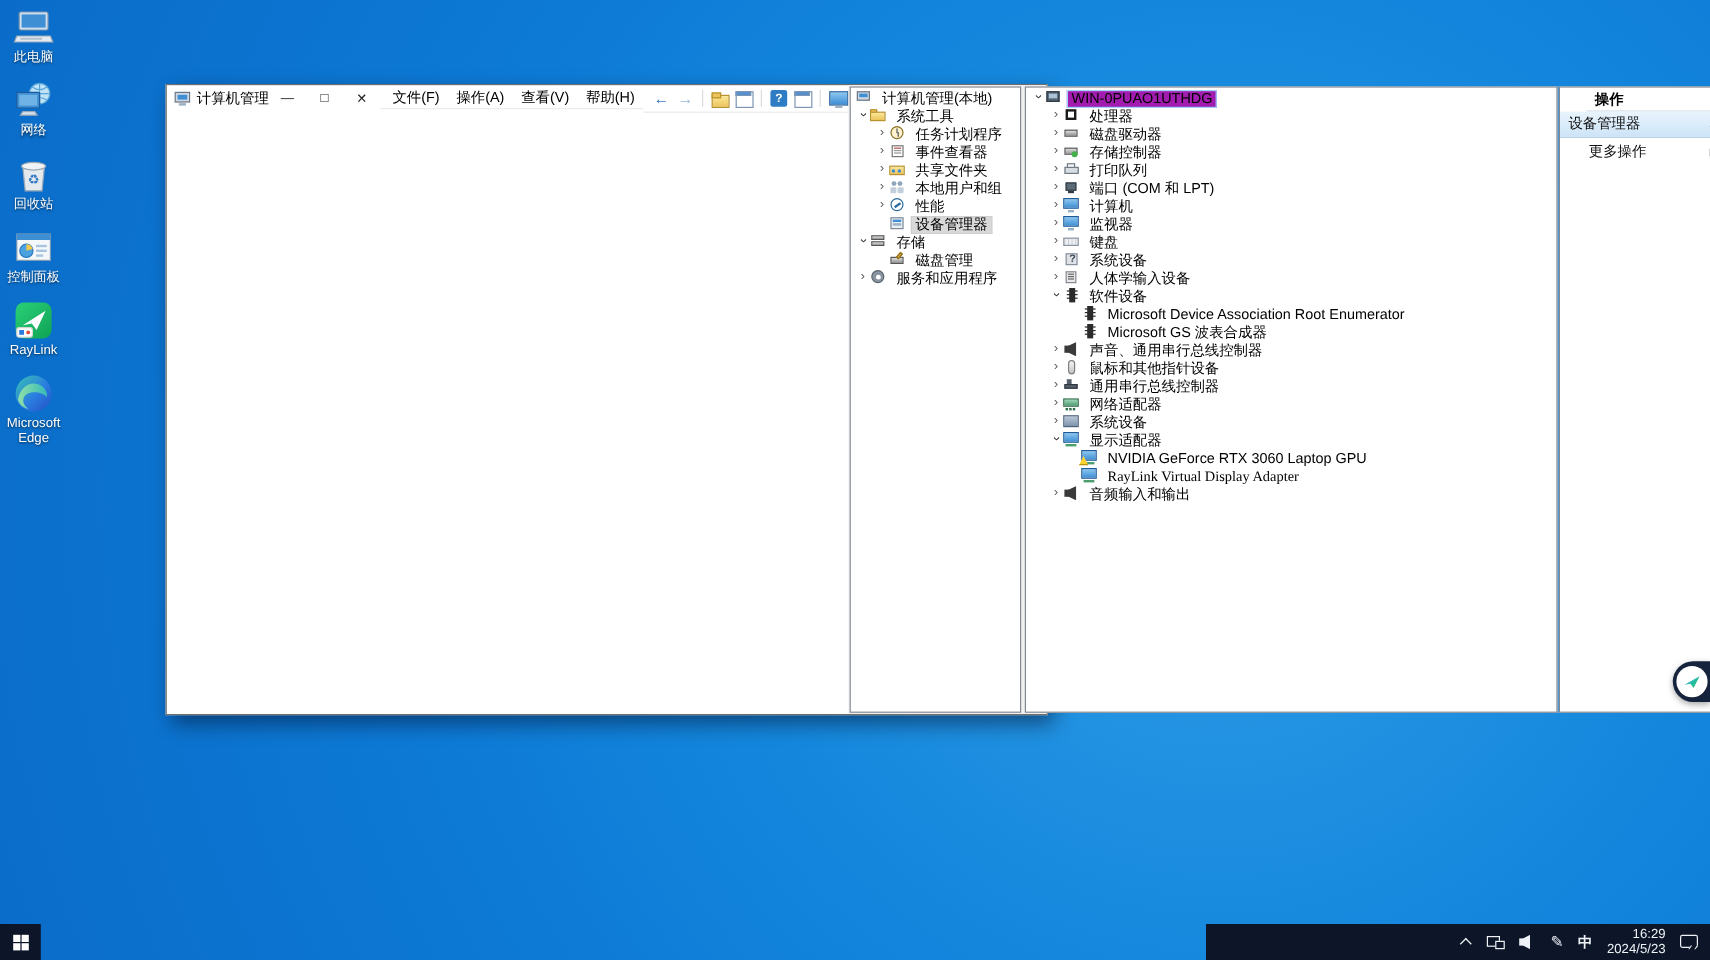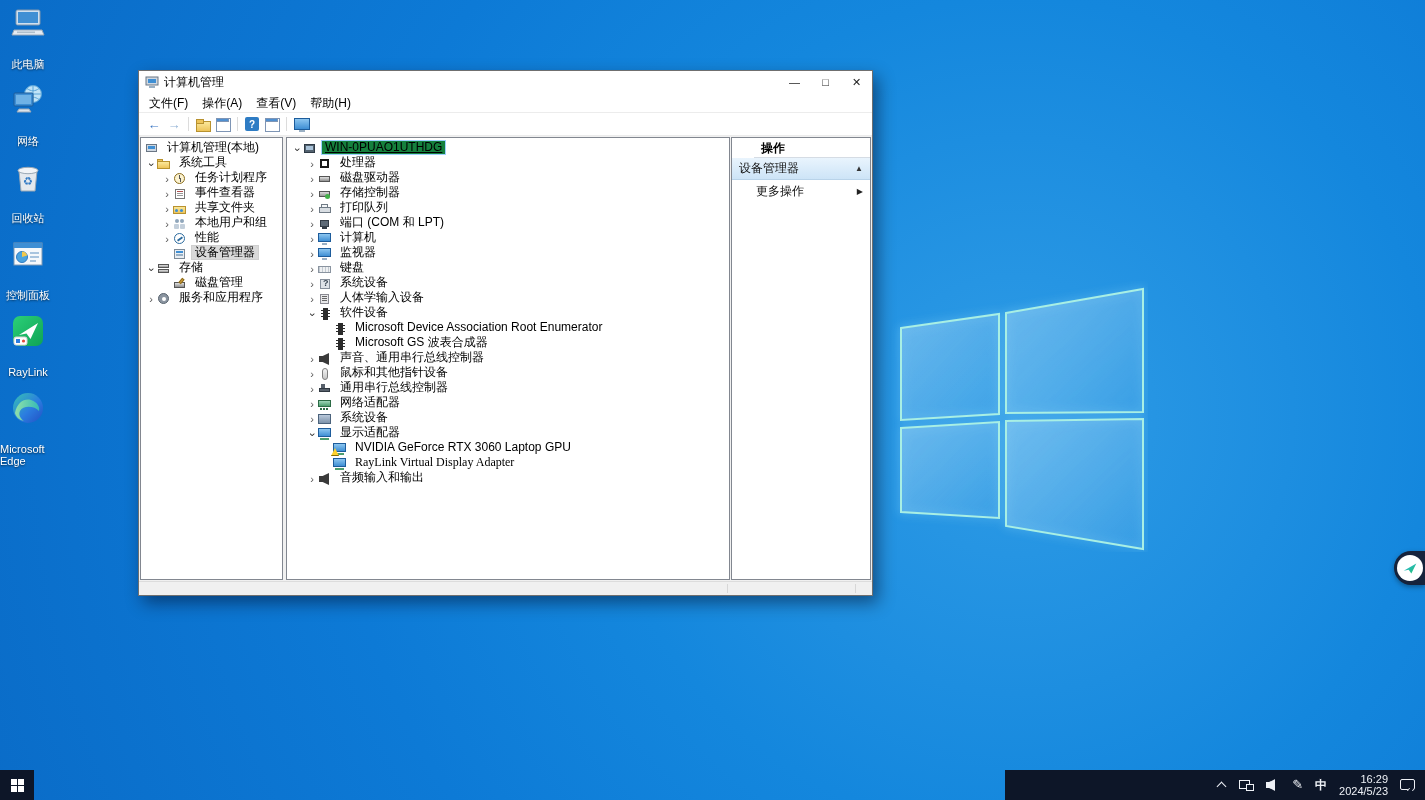--- a/index.html
+++ b/index.html
@@ -7,25 +7,25 @@
     width:1425px;height:800px;overflow:hidden;position:relative;
     font-family:"Liberation Sans",sans-serif;
     background:radial-gradient(circle at 1015px 415px,#2f9ce6 0%,#1487dd 38%,#0d7ad6 62%,#0a6cc8 100%);
   }
   
   .wlogo{position:absolute;left:884px;top:281px;width:264px;height:271px;}
   
   .desk{position:absolute;left:0;top:6px;width:56px;display:flex;flex-direction:column;align-items:center;}
   .dicon{width:56px;margin-bottom:13px;display:flex;flex-direction:column;align-items:center;cursor:default;}
   .dicon .art{width:34px;height:34px;}
-  .dicon .lbl{margin-top:18px;font-size:11px;line-height:12px;color:#fff;text-align:left;
+  .dicon .lbl{margin-top:2px;font-size:11px;line-height:12px;color:#fff;text-align:center;
     text-shadow:0 1px 2px rgba(0,0,0,.65);}
   
   .win{position:absolute;left:138px;top:70px;width:733px;height:524px;background:#fff;
-    border:1px solid #6f6f6f;box-shadow:5px 7px 16px rgba(0,0,20,.45);display:flex;flex-direction:column;}
+    border:1px solid #6f6f6f;box-shadow:5px 7px 16px rgba(0,0,20,.45);display:flex;}
   .titlebar{height:22px;display:flex;align-items:center;padding-left:6px;flex:none;}
   .title{font-size:12px;margin-left:5px;color:#000;}
   .controls{margin-left:auto;display:flex;height:100%;}
   .ctrl{width:31px;height:100%;display:flex;align-items:center;justify-content:center;
     font-size:11px;color:#222;cursor:default;}
   .menubar{height:19px;display:flex;padding-left:3px;border-bottom:1px solid #ececec;flex:none;}
   .menu-item{font-size:12px;padding:2px 7px;color:#000;}
   .toolbar{height:22px;display:flex;align-items:center;padding-left:6px;border-bottom:1px solid #ececec;flex:none;gap:2px;}
   .tb{width:18px;height:17px;position:relative;display:flex;align-items:center;justify-content:center;}
   .tb-sep{width:1px;height:14px;background:#dcdcdc;margin:0 3px;}
@@ -46,25 +46,25 @@
   .tb-mon::after{content:"";position:absolute;left:7px;bottom:1px;width:6px;height:2px;background:#9ab0c4;}
   .client{flex:1;background:#f0f0f0;position:relative;}
   .panel{position:absolute;top:1px;bottom:1px;background:#fff;border:1px solid #828790;overflow:hidden;}
   .p-left{left:1px;width:141px;}
   .p-mid{left:147px;width:442px;}
   .p-right{left:592px;width:138px;}
   .statusbar{height:13px;background:#f0f0f0;border-top:1px solid #dcdcdc;flex:none;position:relative;}
   .sb-sep{position:absolute;top:2px;bottom:2px;width:1px;background:#d7d7d7;}
   
   .tree{padding-top:2px;}
-  .row{display:flex;align-items:flex-end;height:15px;font-size:12px;white-space:nowrap;color:#000;}
+  .row{display:flex;align-items:flex-start;height:15px;font-size:12px;white-space:nowrap;color:#000;}
   .chev{width:12px;flex:none;text-align:center;font-size:11px;color:#5a5a5a;line-height:11px;}
   .chev.down{transform:rotate(90deg);color:#2f2f2f;}
   .lab{padding:0 3px;border:1px solid transparent;line-height:13px;}
-  .sel-mid{background:#15803d;border-color:#9ed1ff;text-decoration:underline;}
+  .sel-mid{background:#a21caf;border-color:#9ed1ff;}
   .sel-left{background:#d9d9d9;border-color:#cfcfcf;}
   
   .ic{width:14px;height:12px;margin-right:4px;position:relative;flex:none;display:inline-block;}
   .ic::before,.ic::after{content:"";position:absolute;box-sizing:border-box;}
   .wbadge{position:absolute;left:-2px;bottom:-1px;width:8px;height:7px;background:#ffd22e;
     clip-path:polygon(50% 0,100% 100%,0 100%);z-index:2;border-bottom:1px solid #8a6d00;}
   .ic-computer::before{left:1px;top:1px;width:11px;height:9px;background:#53626f;border:1px solid #2e3a46;}
   .ic-computer::after{left:3px;top:3px;width:7px;height:4px;background:#a9c2d8;}
   .ic-cpu::before{left:2px;top:1px;width:9px;height:9px;border:2px solid #1a1a1a;background:#fff;}
   .ic-disk::before{left:1px;top:3px;width:11px;height:6px;background:linear-gradient(#e0e0e0,#8e8e8e);border:1px solid #555;}

